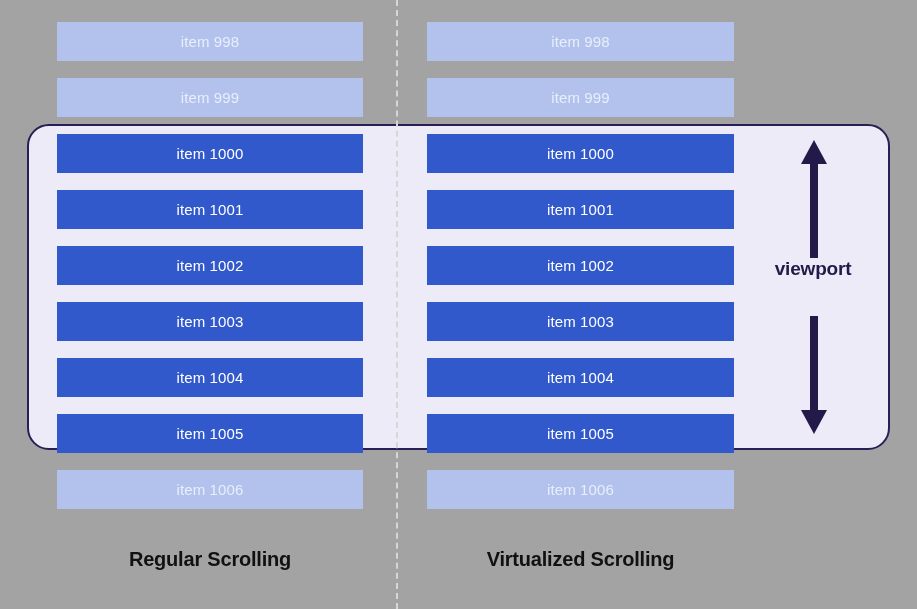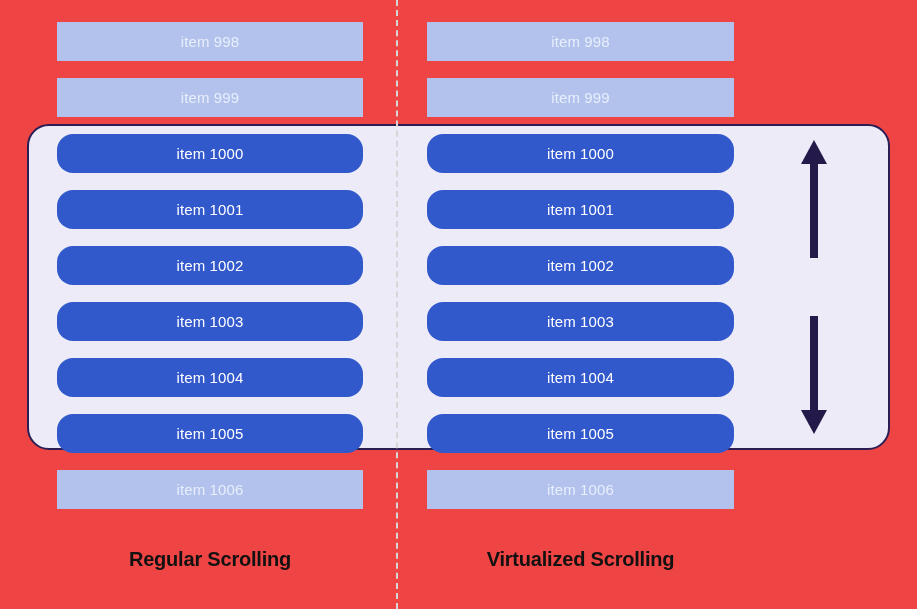--- a/index.html
+++ b/index.html
@@ -7,21 +7,21 @@
     padding: 0;
     background: #ffffff;
   }
   body {
     font-family: "Liberation Sans", sans-serif;
   }
   #stage {
     position: relative;
     width: 917px;
     height: 609px;
-    background: #ef4444;
+    background: #a3a3a3;
     overflow: hidden;
   }
 
   
   #viewport-box {
     position: absolute;
     left: 27px;
     top: 124px;
     width: 863px;
     height: 326px;
@@ -60,21 +60,20 @@
     box-sizing: border-box;
     display: flex;
     align-items: center;
     justify-content: center;
     font-size: 15px;
     letter-spacing: 0.1px;
   }
   .item-row.in-view {
     background: #3259cc;
     color: #ffffff;
-    border-radius: 16px;
   }
   .item-row.out-view {
     background: #b2c2ec;
     color: #e8eefb;
   }
 
   
   #viewport-arrow {
     position: absolute;
     left: 795px;
@@ -186,18 +185,19 @@
       <g fill="#231a4a" stroke="none">
         <polygon points="19,2 32,26 6,26"></polygon>
         <rect x="15" y="24" width="8" height="96"></rect>
         <rect x="15" y="178" width="8" height="96"></rect>
         <polygon points="19,296 32,272 6,272"></polygon>
       </g>
     </svg>
   </div>
 
   <div id="viewport-arrow-label">
+    <span class="lbl-line">viewport</span>
   </div>
 
   <div class="caption" id="caption-virtual">Virtualized Scrolling</div>
   <div class="caption" id="caption-regular">Regular Scrolling</div>
 
 </div>
 
 </body></html>

